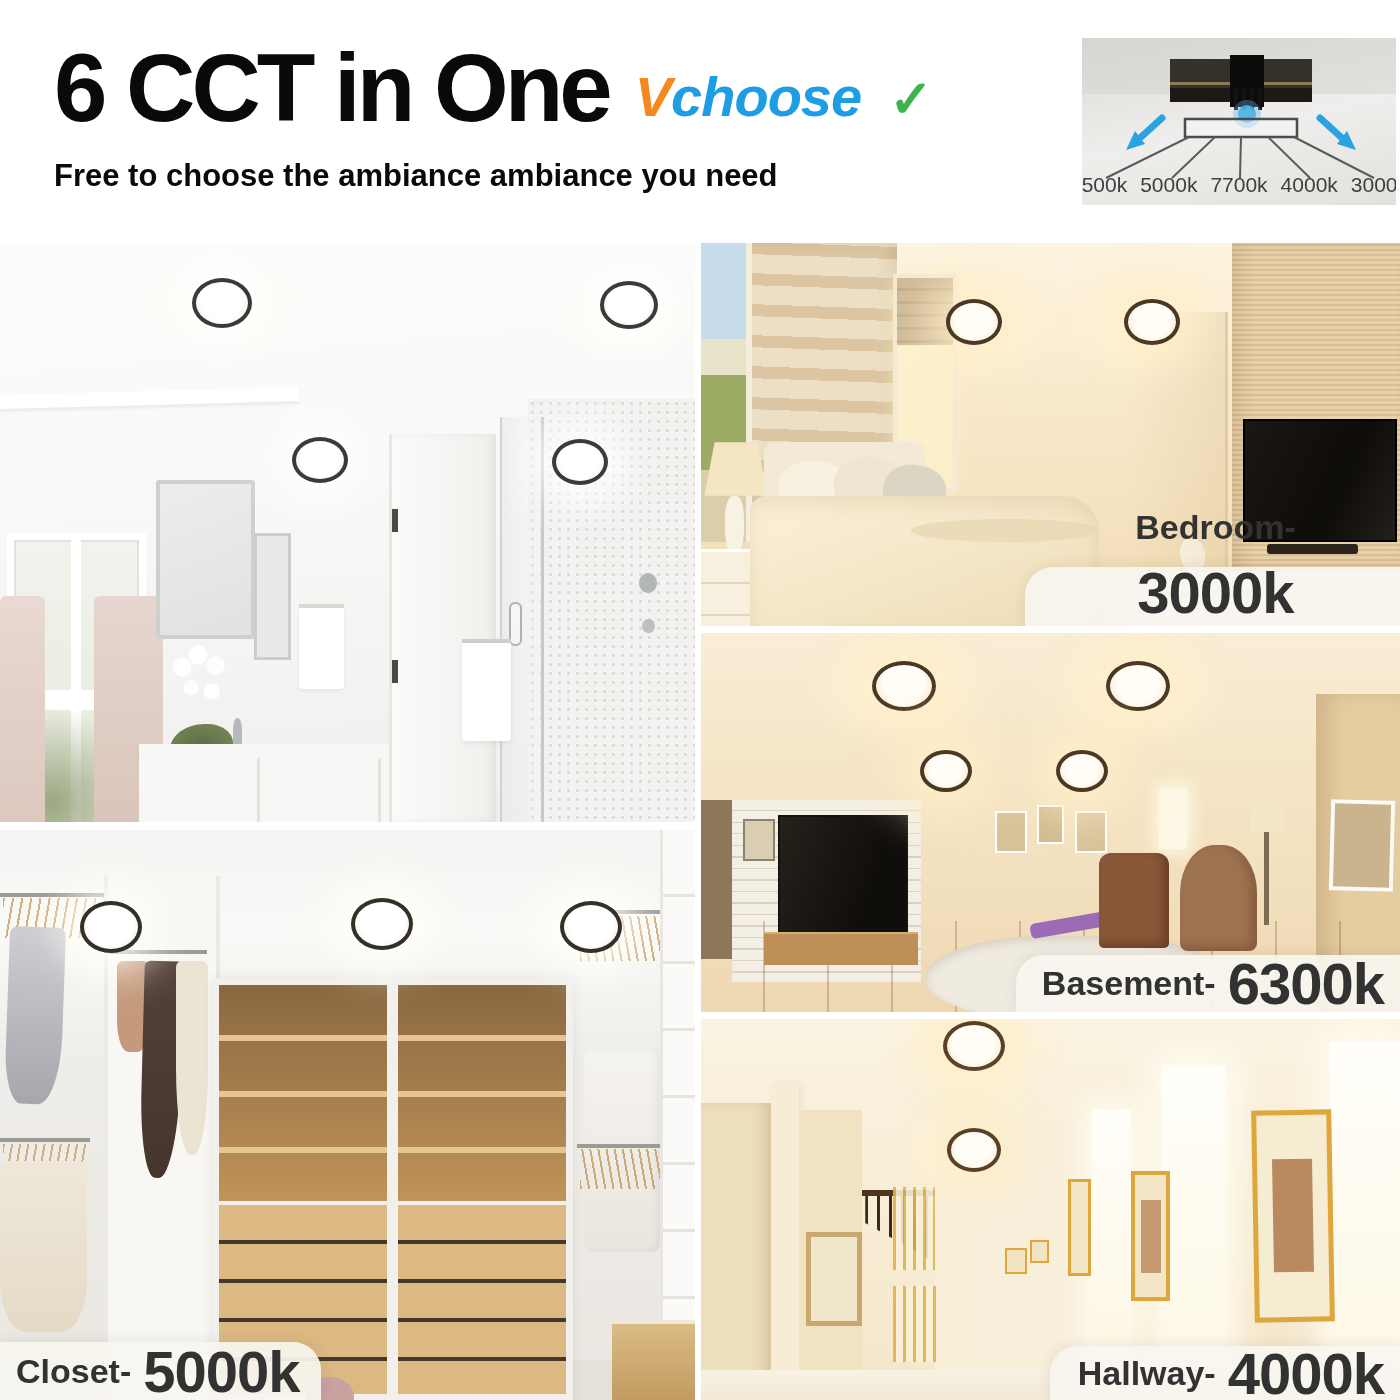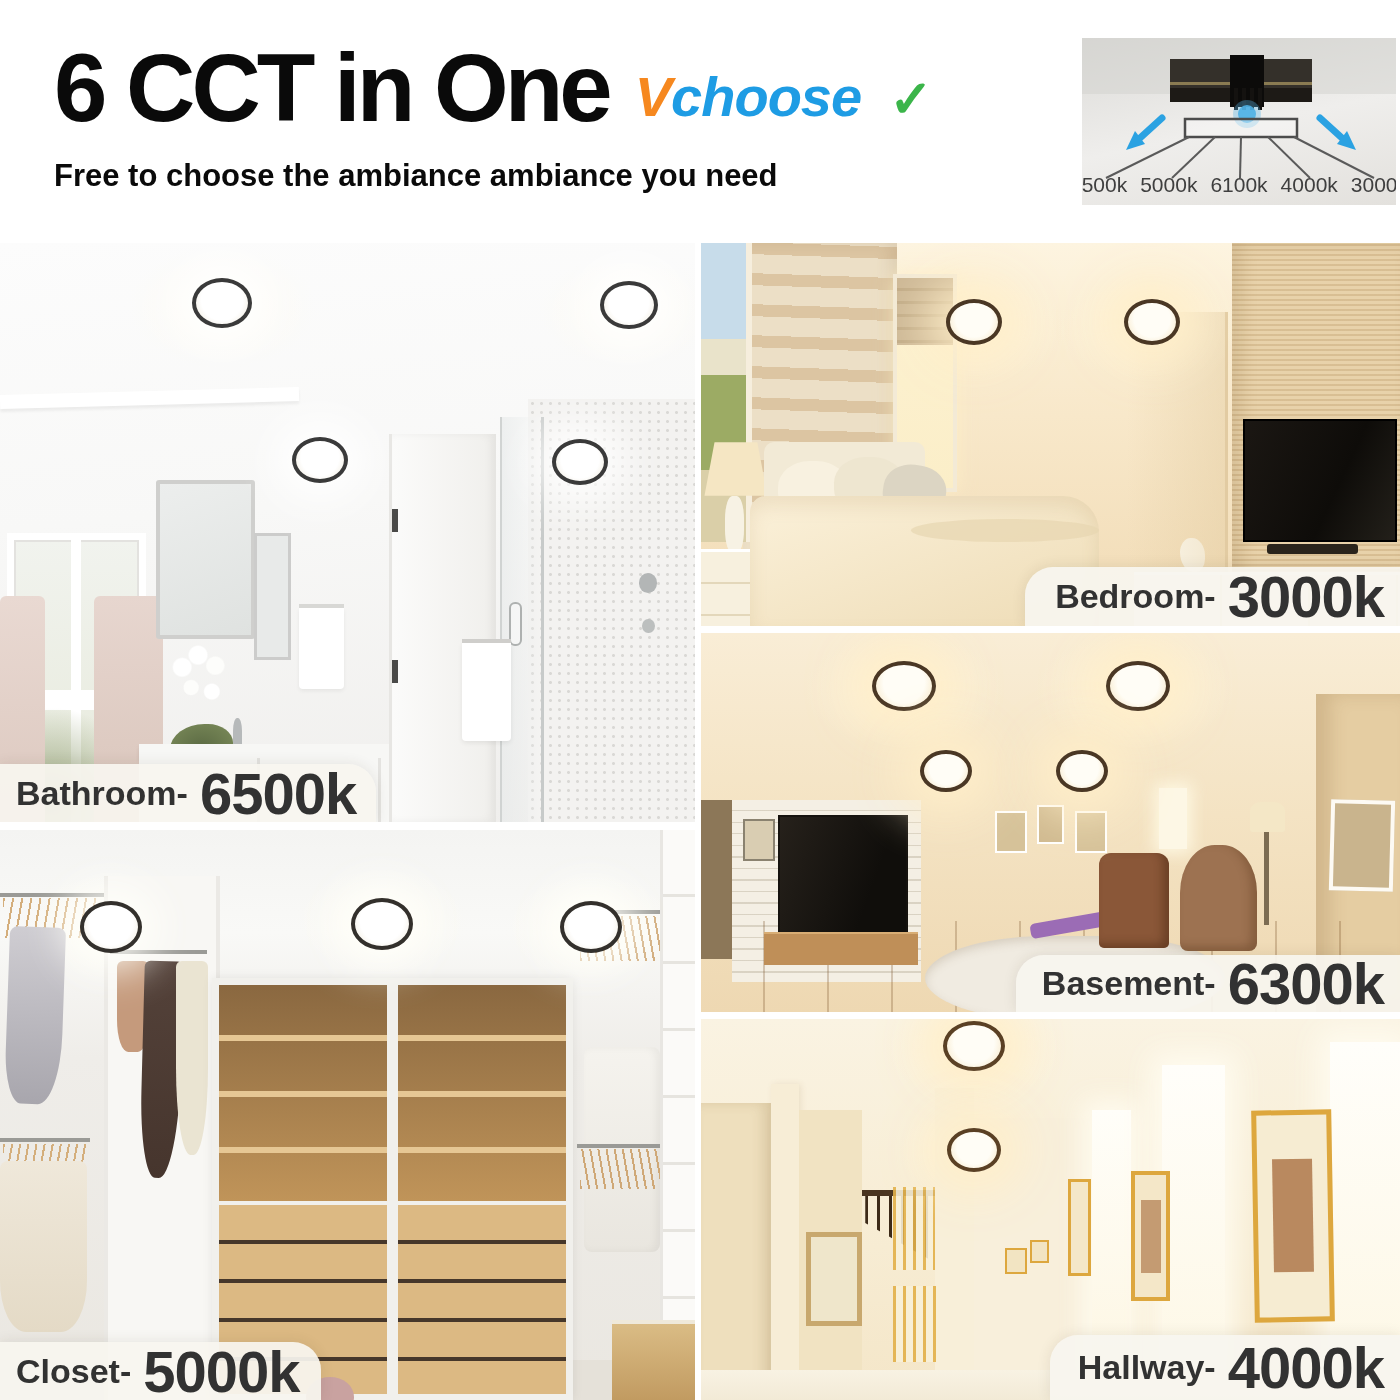--- a/index.html
+++ b/index.html
@@ -80,21 +80,21 @@
       <polygon points="44,112 63,106 53,93" fill="#2ba2e2"></polygon>
     </g>
     <g>
       <line x1="238" y1="80" x2="260" y2="100" stroke="#2ba2e2" stroke-width="7" stroke-linecap="round"></line>
       <polygon points="274,112 255,106 265,93" fill="#2ba2e2"></polygon>
     </g>
   </svg>
   <div class="cct-labels">
     <span>6500k</span>
     <span>5000k</span>
-    <span>6100k</span>
+    <span>7700k</span>
     <span>4000k</span>
     <span>3000k</span>
   </div>
 </div>
 
 <div class="room" style="left:0;top:243px;width:695px;height:579px;background:linear-gradient(175deg,#fcfcfc 0%,#f8f8f7 45%,#efeeec 100%);">
   <div class="abs halo" style="left:32%;top:11%;width:260px;height:170px;"></div>
   <div class="abs halo" style="left:90%;top:12%;width:240px;height:160px;"></div>
   <div class="abs" style="left:0;top:25.5%;width:43%;height:2.4%;background:#ffffff;box-shadow:0 3px 3px rgba(0,0,0,.06);transform:rotate(-1.5deg);"></div>
   <div class="abs" style="left:1%;top:50%;width:18%;height:50%;background:linear-gradient(#f1f3ee,#e6e9da);border:7px solid #ffffff;box-shadow:inset 0 0 0 2px #e3e2df;">
@@ -125,24 +125,20 @@
   <div class="abs" style="left:76%;top:27%;width:24%;height:73%;background-color:#f3f2f0;background-image:radial-gradient(#d9d8d5 1.1px,rgba(0,0,0,0) 1.8px);background-size:9px 9px;"></div>
   <div class="abs" style="left:72%;top:30%;width:5.5%;height:70%;background:linear-gradient(90deg,rgba(231,234,234,.65),rgba(250,251,251,.15));border-left:2px solid #d0d3d2;border-right:3px solid #c7cac9;"></div>
   <div class="abs" style="left:73.2%;top:62%;width:1.4%;height:7%;border:2px solid #aeb1b0;border-radius:6px;background:rgba(255,255,255,.4);"></div>
   <div class="abs" style="left:66.5%;top:69%;width:7%;height:17%;background:#ffffff;box-shadow:0 -4px 0 #cfcecb,0 2px 5px rgba(0,0,0,.07);border-radius:0 0 4px 4px;"></div>
   <div class="abs" style="left:92%;top:57%;width:2.6%;height:3.4%;background:#b3b6b6;border-radius:50%;"></div>
   <div class="abs" style="left:92.4%;top:65%;width:1.8%;height:2.4%;background:#bcbfbe;border-radius:50%;"></div>
   <div class="light cool-light" style="left:32%;top:10.3%;width:52px;height:42px;"></div>
   <div class="light cool-light" style="left:90.5%;top:10.7%;width:50px;height:40px;"></div>
   <div class="light cool-light" style="left:46%;top:37.5%;width:48px;height:38px;"></div>
   <div class="light cool-light" style="left:83.5%;top:37.8%;width:48px;height:38px;"></div>
-  <div class="room-label label-bl" style="width:342px;height:58px;">
-    <span class="name">Bathroom-</span>
-    <span class="cct">6500k</span>
-  </div>
 </div>
 
 <div class="room" style="left:701px;top:243px;width:699px;height:383px;background:linear-gradient(180deg,#fdf4e0 0%,#f8e8ca 45%,#f1dbb5 100%);">
   <div class="abs halo halo-warm" style="left:39%;top:22%;width:260px;height:150px;"></div>
   <div class="abs halo halo-warm" style="left:64%;top:22%;width:260px;height:150px;"></div>
   <div class="abs" style="left:6%;top:0;width:22%;height:100%;background:repeating-linear-gradient(2deg,#dcc5a2 0 12px,#ecdfc6 12px 31px);box-shadow:inset -8px 0 14px rgba(120,90,50,.12);"></div>
   <div class="abs" style="left:0;top:0;width:6.5%;height:78%;background:linear-gradient(#c7dcea 0 32%,#e9e3ca 32% 44%,#9cab64 44% 76%,#dacfa8 76% 100%);border-right:6px solid #f6eedd;"></div>
   <div class="abs" style="left:27.5%;top:8%;width:8%;height:55%;border:4px solid #f3ead6;background:linear-gradient(#fdf2d2,#fbeec8);box-shadow:0 0 18px rgba(255,240,200,.8);">
     <div class="abs" style="left:0;top:0;width:100%;height:32%;background:repeating-linear-gradient(180deg,#cdb896 0 10px,#c0aa86 10px 13px);"></div>
   </div>
@@ -158,21 +154,21 @@
   <div class="abs" style="left:30%;top:72%;width:27%;height:6%;background:#e7d6b0;border-radius:50%;opacity:.7;"></div>
   <div class="abs" style="left:76%;top:0;width:24%;height:100%;background-color:#e8d2aa;background-image:repeating-linear-gradient(0deg,rgba(160,120,66,.22) 0 2px,rgba(0,0,0,0) 2px 5px);box-shadow:inset 10px 0 16px rgba(120,85,40,.15);"></div>
   <div class="abs" style="left:77.5%;top:46%;width:21.5%;height:31%;background:linear-gradient(115deg,#1b1713 0%,#0e0c09 60%,#23201a 100%);border:2px solid #000000;"></div>
   <div class="abs" style="left:81%;top:78.5%;width:13%;height:2.6%;background:#2a241c;border-radius:3px;"></div>
   <div class="abs" style="left:62%;top:86%;width:38%;height:14%;background:#f8f2e3;border-top:3px solid #fffdf6;
        background-image:repeating-linear-gradient(90deg,rgba(0,0,0,0) 0 86px,#e6dabc 86px 88px);"></div>
   <div class="abs" style="left:68.5%;top:77%;width:3.6%;height:9%;background:#fdfaf0;border-radius:45% 55% 40% 60%;"></div>
   <div class="abs" style="left:61%;top:18%;width:14%;height:68%;background:linear-gradient(90deg,rgba(246,233,205,.0),rgba(226,203,160,.45));border-right:3px solid #e2cba2;"></div>
   <div class="light warm-light" style="left:39%;top:20.5%;width:48px;height:38px;"></div>
   <div class="light warm-light" style="left:64.5%;top:20.5%;width:48px;height:38px;"></div>
-  <div class="room-label label-br" style="width:337px;height:59px;">
+  <div class="room-label label-br" style="width:337px;height:59px;flex-direction:column;">
     <span class="name">Bedroom-</span>
     <span class="cct">3000k</span>
   </div>
 </div>
 
 <div class="room" style="left:701px;top:633px;width:699px;height:379px;background:linear-gradient(180deg,#f9edd6 0%,#f4e3c3 48%,#eed8b2 100%);">
   <div class="abs halo halo-warm" style="left:29%;top:15%;width:280px;height:160px;"></div>
   <div class="abs halo halo-warm" style="left:62%;top:15%;width:280px;height:160px;"></div>
   <div class="abs" style="left:88%;top:16%;width:12%;height:84%;background:#e5cda2;box-shadow:inset 14px 0 18px rgba(120,85,40,.18);"></div>
   <div class="abs" style="left:90%;top:44%;width:8%;height:22%;border:4px solid #fdfaf3;background:#c9b48d;transform:rotate(1.5deg);"></div>
@@ -270,17 +266,17 @@
   <div class="abs" style="left:52.5%;top:42%;width:2.5%;height:24%;border:3px solid #dda73e;background:#f4e7c8;"></div>
   <div class="abs" style="left:61.5%;top:40%;width:4.5%;height:32%;border:4px solid #dda73e;background:#f4e7c8;">
     <div class="abs" style="left:18%;top:20%;width:64%;height:60%;background:#c49b72;"></div>
   </div>
   <div class="abs" style="left:79%;top:24%;width:10%;height:53%;border:5px solid #dda73e;background:#f6ecd2;transform:rotate(-1deg);">
     <div class="abs" style="left:22%;top:22%;width:56%;height:56%;background:#b9895f;"></div>
   </div>
   <div class="abs" style="left:0;top:92%;width:100%;height:8%;background:linear-gradient(#f8f2e3,#f2ead6);"></div>
   <div class="light warm-light" style="left:39%;top:7%;width:54px;height:42px;border-color:#5a4024;"></div>
   <div class="light warm-light" style="left:39%;top:34.5%;width:46px;height:36px;border-color:#5a4024;"></div>
-  <div class="room-label label-br" style="width:312px;height:65px;">
+  <div class="room-label label-br" style="width:312px;height:54px;">
     <span class="name">Hallway-</span>
     <span class="cct">4000k</span>
   </div>
 </div>
 
 </body></html>

